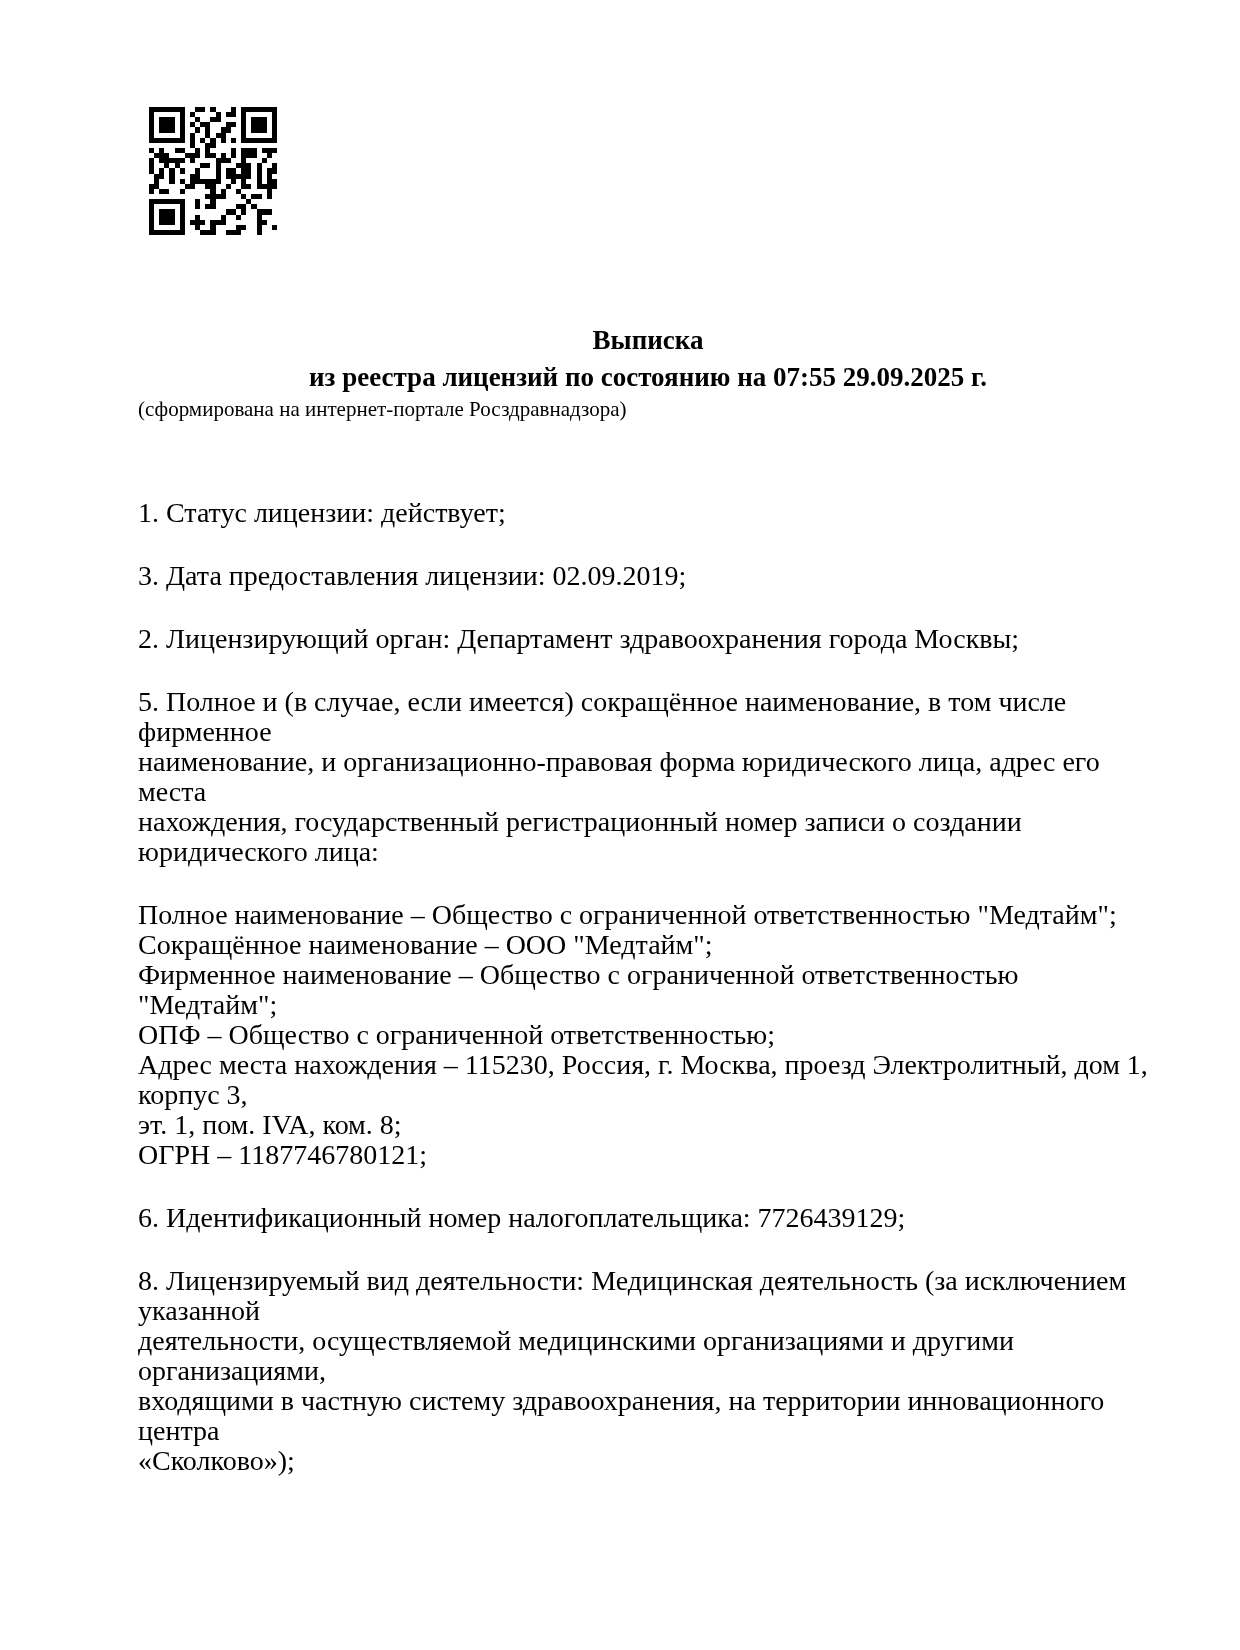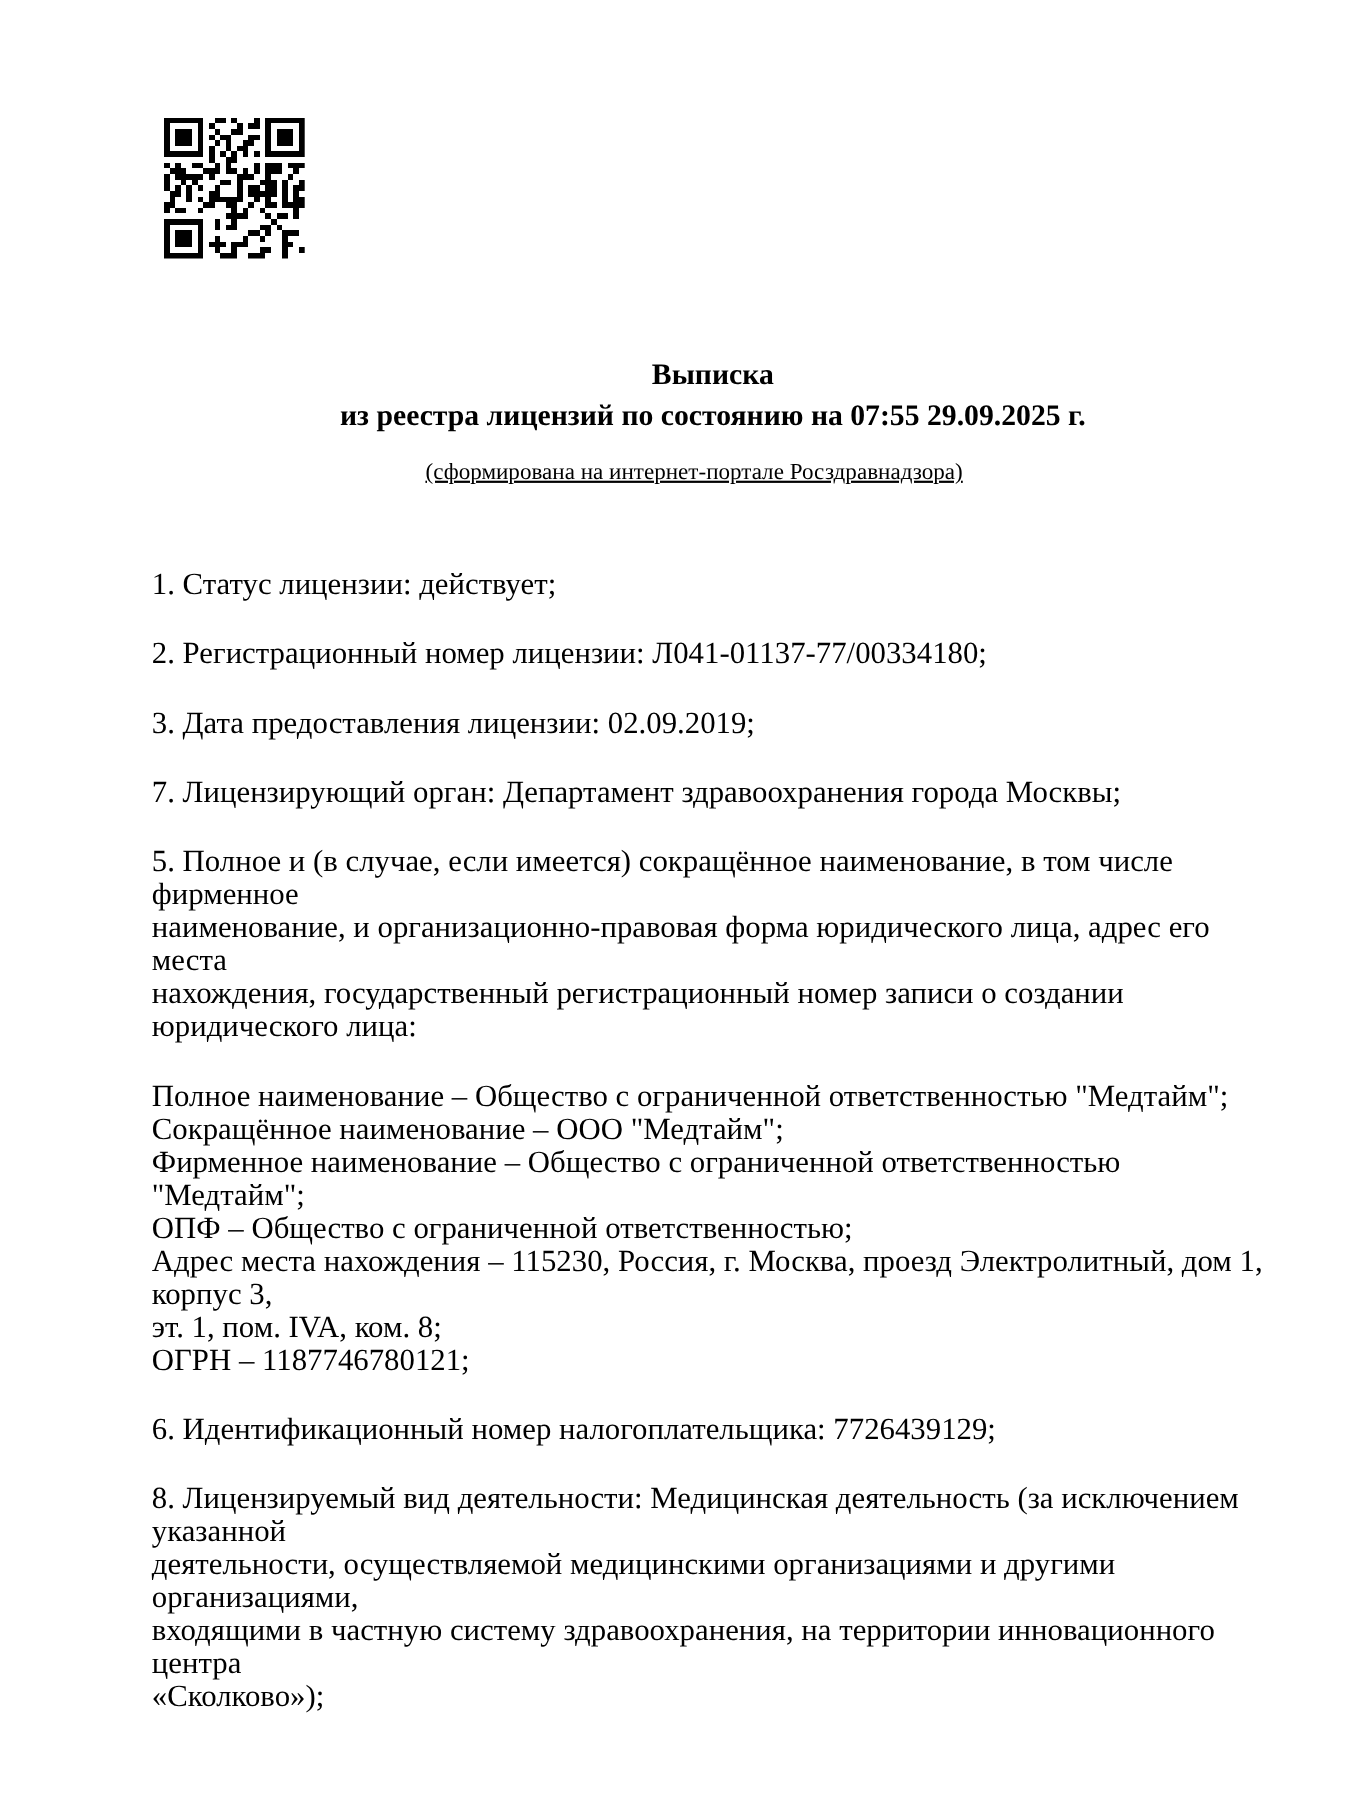--- a/index.html
+++ b/index.html
@@ -36,26 +36,24 @@
     width: 1020px;
   }
   .title {
     margin-top: 322px;
     text-align: center;
     font-weight: 700;
     font-size: 27px;
     line-height: 37px;
   }
   .subtitle {
-    margin-top: 19px;
     padding-right: 34px;
-    text-align: center;
+    text-align: left;
     font-size: 21px;
     line-height: 27px;
-    text-decoration: underline;
   }
   .paragraphs {
     margin-top: 75px;
     font-size: 28px;
     line-height: 30px;
   }
   .paragraphs p {
     margin: 0 0 33px 0;
     white-space: pre-wrap;
   }
@@ -361,23 +359,22 @@
   </div>
 
   <div class="content">
     <div class="title">
       <div>Выписка</div>
       <div>из реестра лицензий по состоянию на 07:55 29.09.2025 г.</div>
     </div>
     <div class="subtitle">(сформирована на интернет-портале Росздравнадзора)</div>
     <div class="paragraphs">
         <p>1. Статус лицензии: действует;</p>
-        <p>2. Регистрационный номер лицензии: Л041-01137-77/00334180;</p>
         <p>3. Дата предоставления лицензии: 02.09.2019;</p>
-        <p>7. Лицензирующий орган: Департамент здравоохранения города Москвы;</p>
+        <p>2. Лицензирующий орган: Департамент здравоохранения города Москвы;</p>
         <p>5. Полное и (в случае, если имеется) сокращённое наименование, в том числе фирменное
 наименование, и организационно-правовая форма юридического лица, адрес его места
 нахождения, государственный регистрационный номер записи о создании юридического лица:</p>
         <p>Полное наименование – Общество с ограниченной ответственностью "Медтайм";
 Сокращённое наименование – ООО "Медтайм";
 Фирменное наименование – Общество с ограниченной ответственностью "Медтайм";
 ОПФ – Общество с ограниченной ответственностью;
 Адрес места нахождения – 115230, Россия, г. Москва, проезд Электролитный, дом 1, корпус 3,
 эт. 1, пом. IVA, ком. 8;
 ОГРН – 1187746780121;</p>

